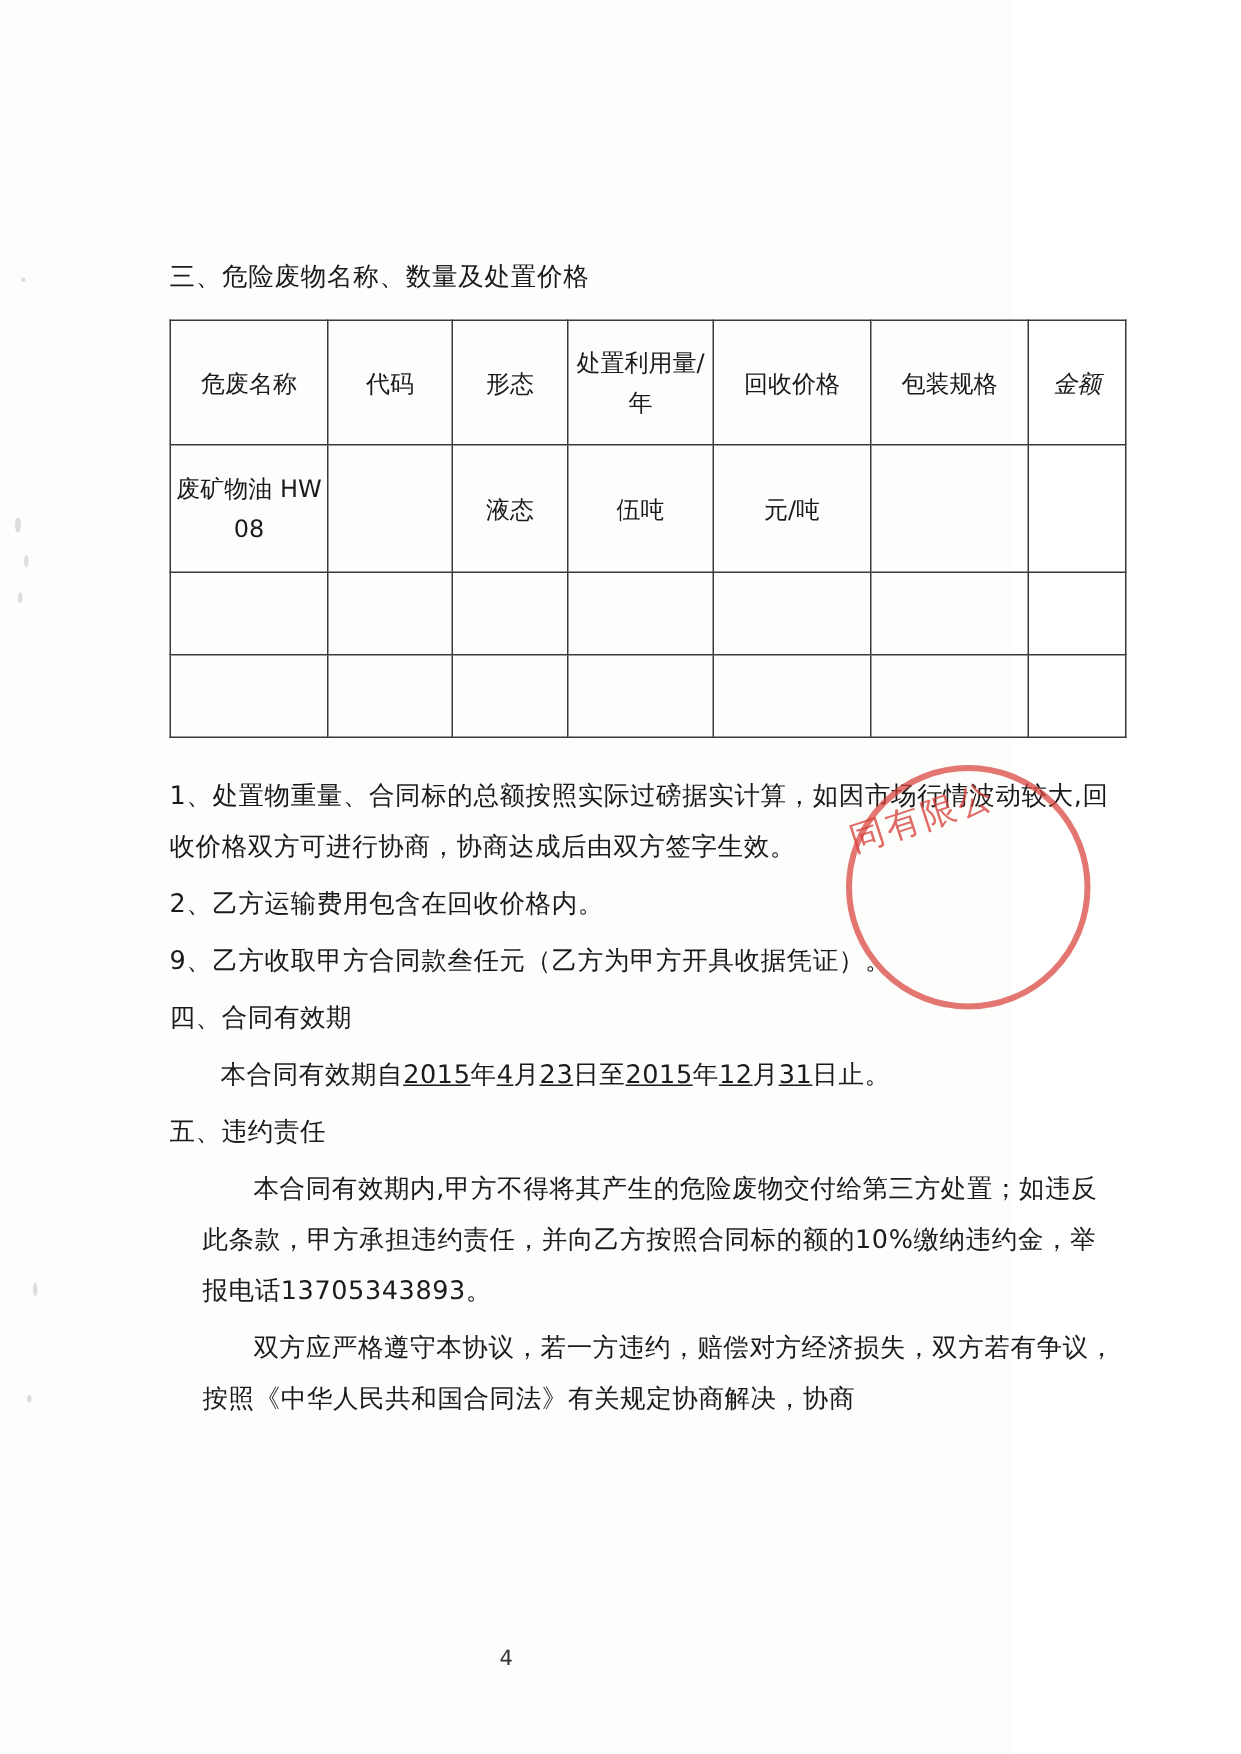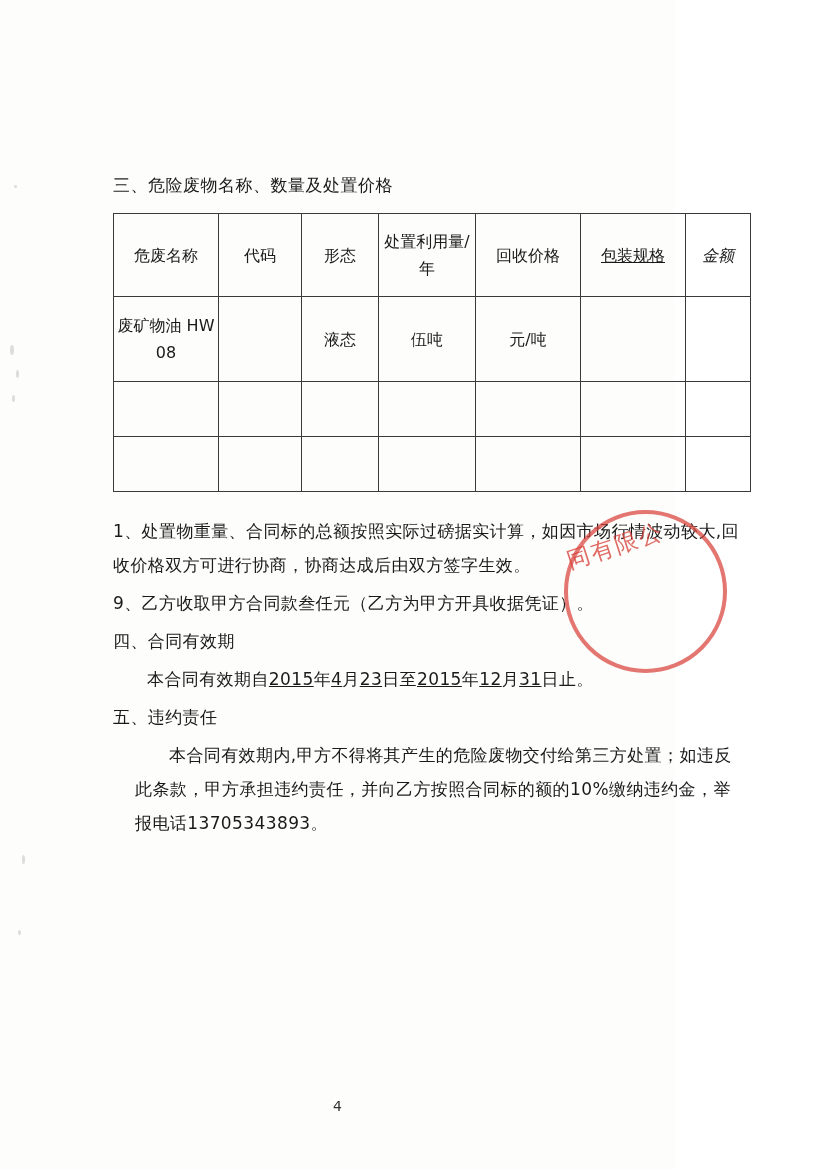--- a/index.html
+++ b/index.html
@@ -55,21 +55,21 @@
     height: 72px;
   }
   table.waste-table tr.blank-row td {
     height: 42px;
   }
   .col1 { width: 100px; }
   .col2 { width: 78px; }
   .col3 { width: 72px; }
   .col4 { width: 92px; }
   .col5 { width: 100px; }
-  .col6 { width: 100px; text-decoration: underline; }
+  .col6 { width: 100px; }
   .col7 { width: 60px; font-style: italic; }
 
   .para {
     font-size: 17px;
     line-height: 2.0;
     margin: 0 0 4px 0;
     letter-spacing: 0.4px;
   }
   .para.indent {
     text-indent: 34px;
@@ -177,29 +177,31 @@
         <td class="col3"></td>
         <td class="col4"></td>
         <td class="col5"></td>
         <td class="col6"></td>
         <td class="col7"></td>
       </tr>
     </tbody>
       </table>
 
     <p class="para">1、处置物重量、合同标的总额按照实际过磅据实计算，如因市场行情波动较大,回收价格双方可进行协商，协商达成后由双方签字生效。</p>
+    <p class="para">2、乙方运输费用包含在回收价格内。</p>
     <p class="para">9、乙方收取甲方合同款叁任元（乙方为甲方开具收据凭证）。</p>
 
     <p class="para">四、合同有效期</p>
 
     <p class="para indent"><span>本合同有效期自</span><span class="u">2015</span><span>年</span><span class="u">4</span><span>月</span><span class="u">23</span><span>日至</span><span class="u">2015</span><span>年</span><span class="u">12</span><span>月</span><span class="u">31</span><span>日止。</span></p>
 
     <p class="para">五、违约责任</p>
 
     <p class="para indent2">本合同有效期内,甲方不得将其产生的危险废物交付给第三方处置；如违反此条款，甲方承担违约责任，并向乙方按照合同标的额的10%缴纳违约金，举报电话13705343893。</p>
+    <p class="para indent2">双方应严格遵守本协议，若一方违约，赔偿对方经济损失，双方若有争议，按照《中华人民共和国合同法》有关规定协商解决，协商</p>
 
   </div>
 
   <div class="seal"></div>
   <div class="seal-text">同有限公</div>
 
   <div class="page-number">4</div>
 
 </div>
 

